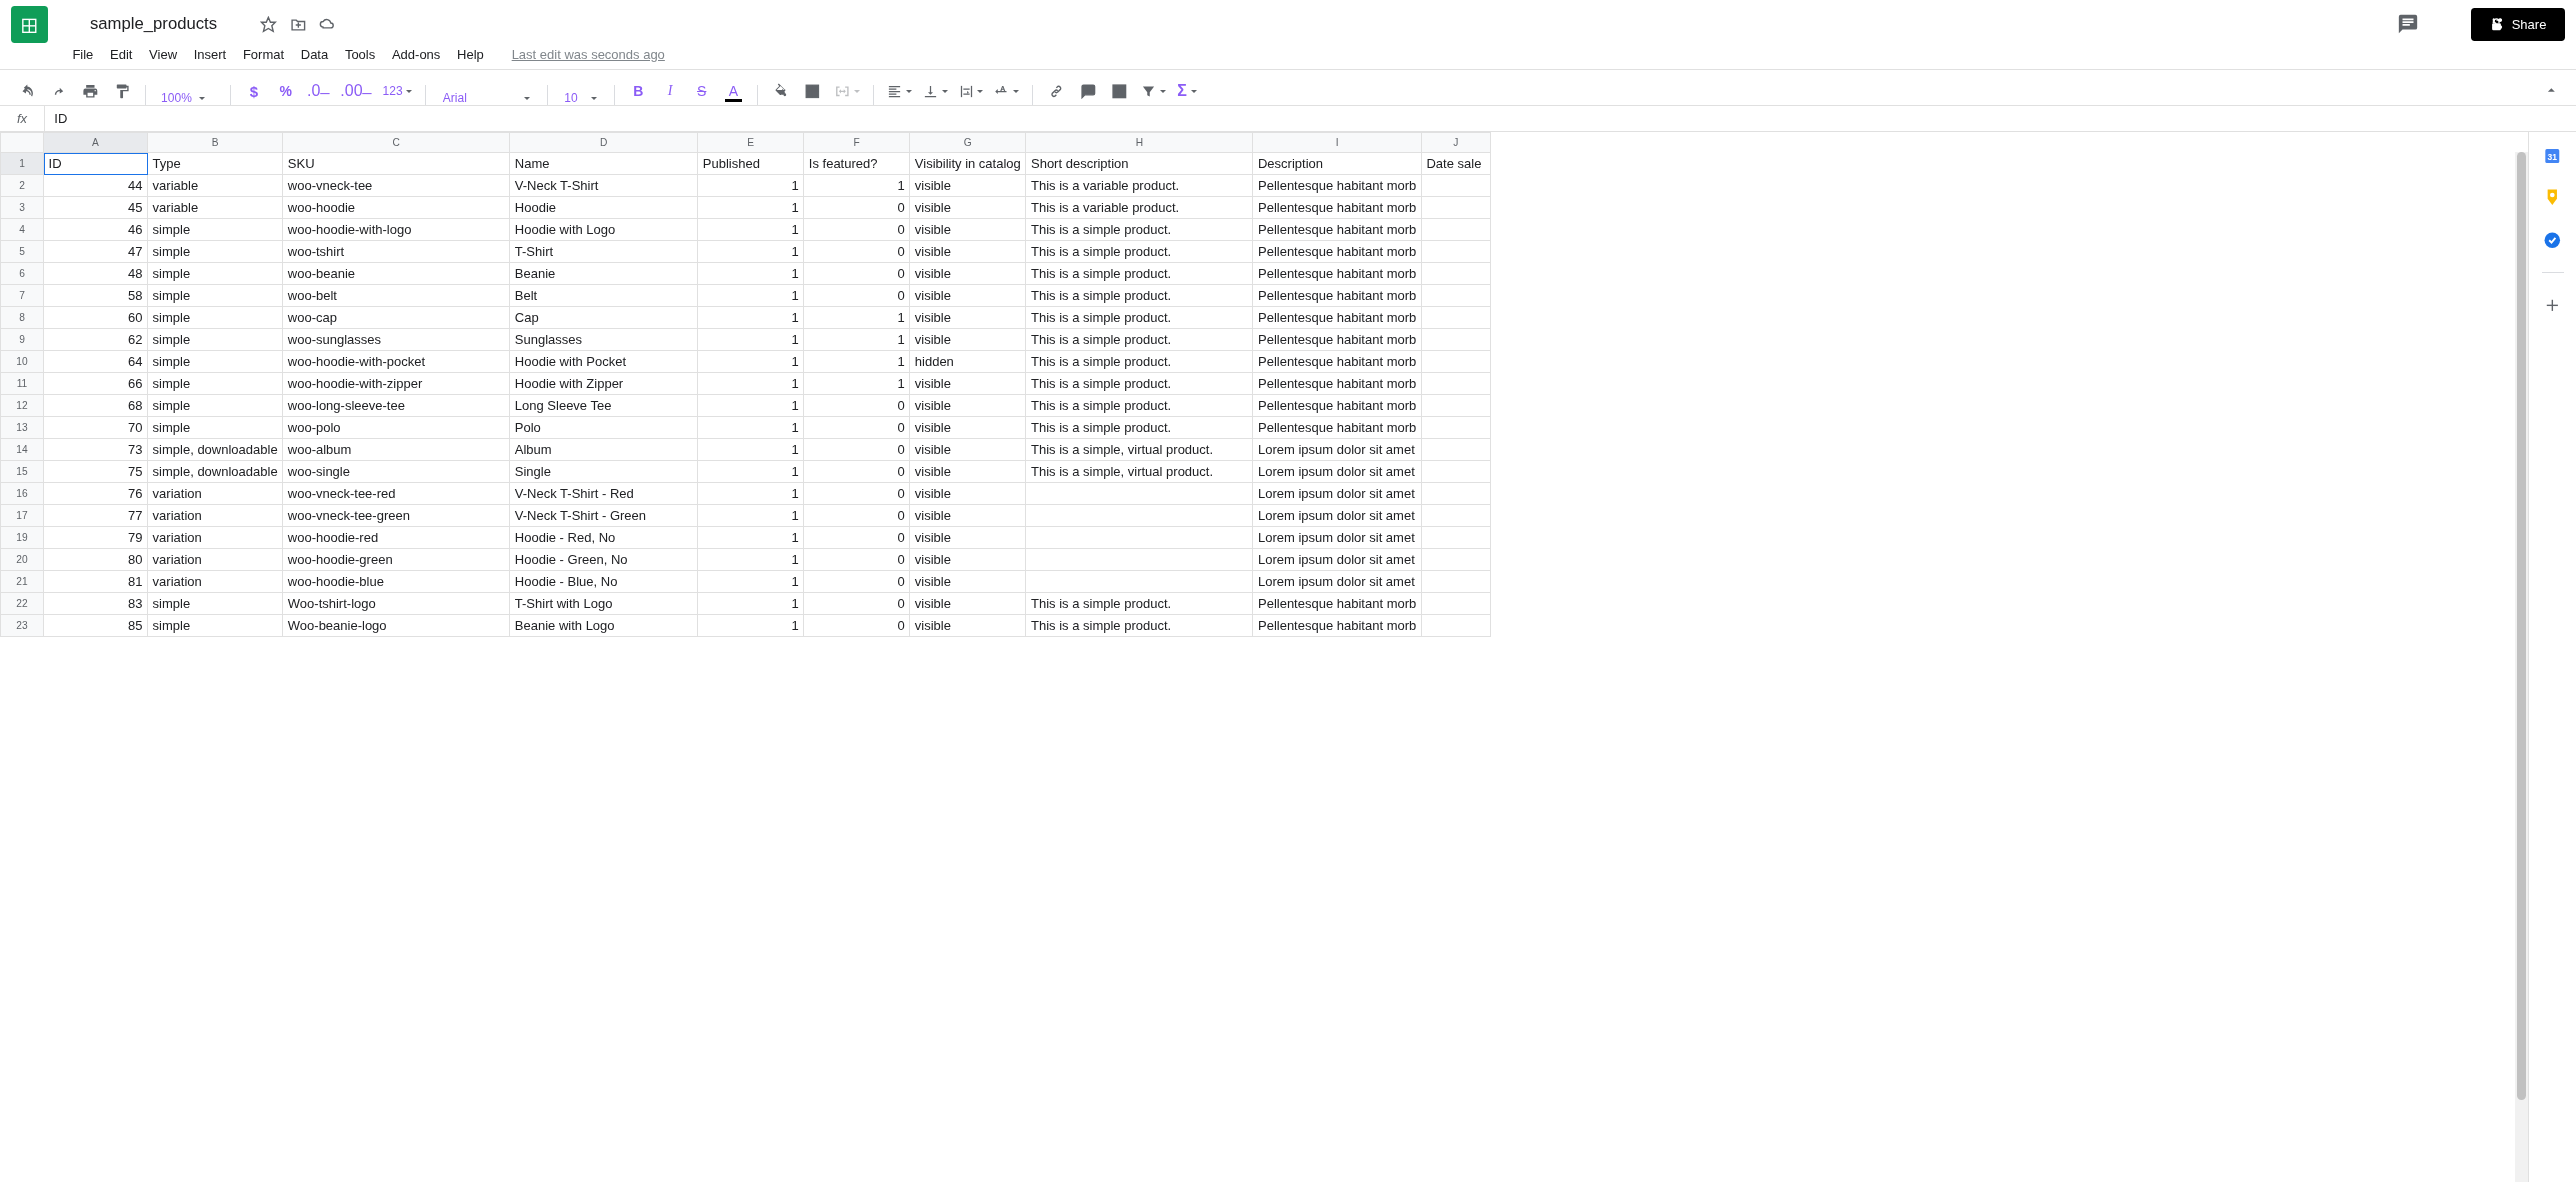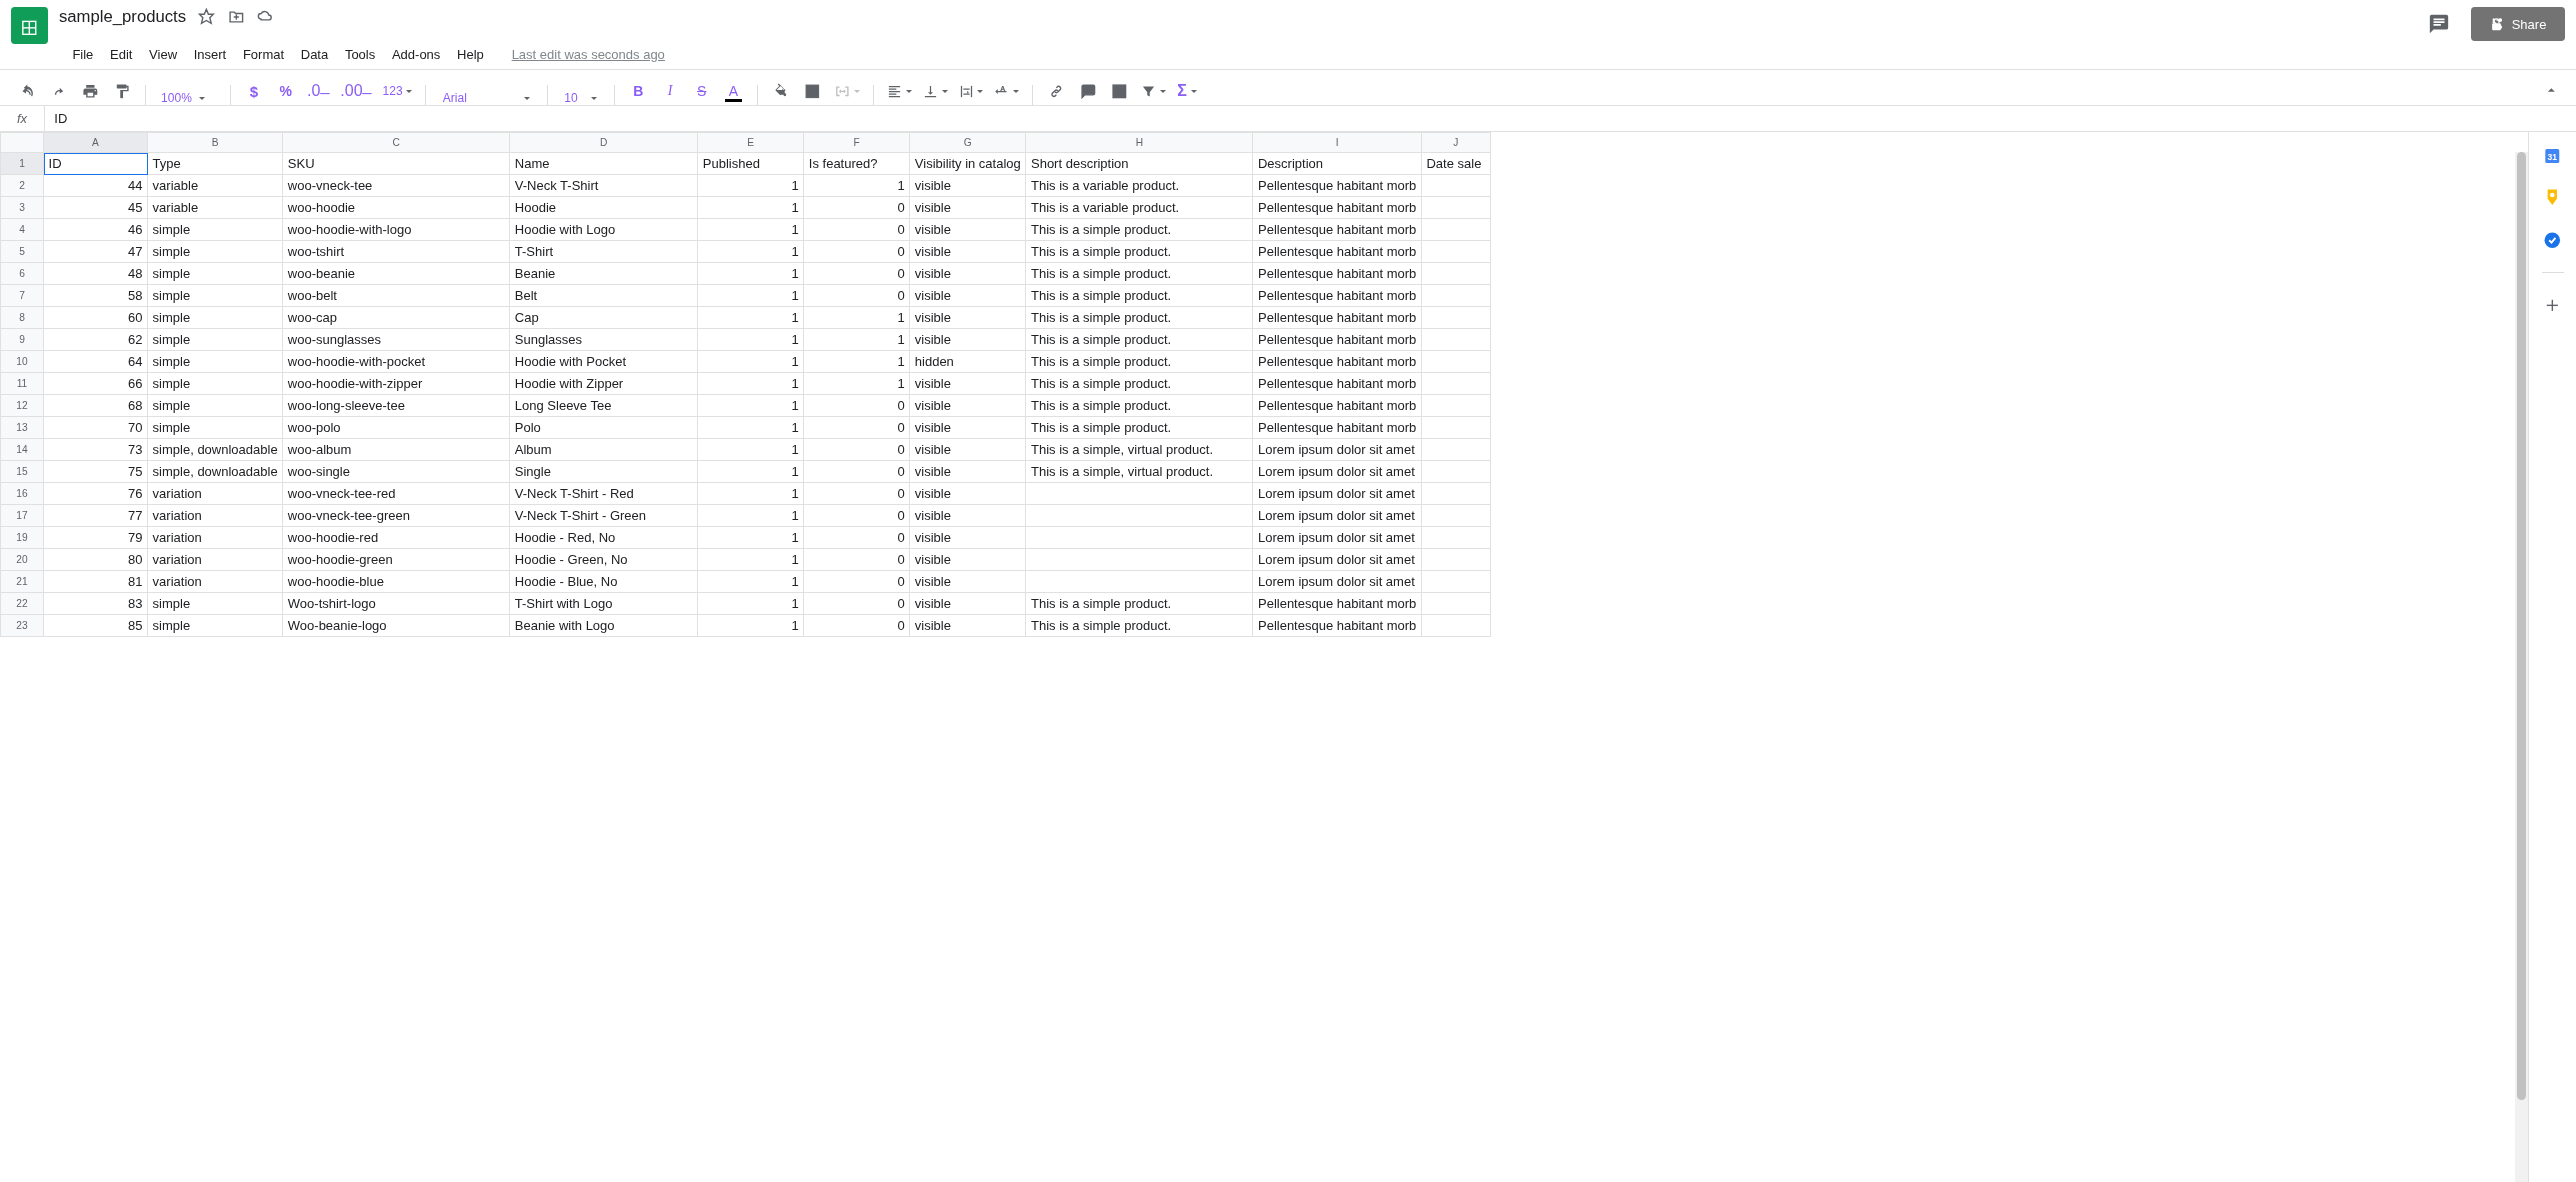--- a/index.html
+++ b/index.html
@@ -1,27 +1,27 @@
 <!DOCTYPE html>
 <html style="font-size:15px"><head>
 <meta charset="utf-8">
 <style>
 * { margin: 0; padding: 0; box-sizing: border-box; }
 body { font-family: Arial, "Google Sans", Roboto, sans-serif; font-size: 12px; color: #3c4043; background: #fff; overflow: hidden; }
 
 
-.titlebar { display: flex; align-items: flex-start; padding: 7.4px 11px 3.7px; height: 45px; }
+.titlebar { display: flex; align-items: center; padding: 7.4px 11px 3.7px; height: 45px; gap: 31px; }
 .sheets-logo { width: 37px; height: 37px; background: #0f9d58; border-radius: 3.7px; display: flex; align-items: center; justify-content: center; margin-right: 11px; }
 .sheets-logo svg { fill: #fff; }
 .doc-title { font-size: 16.7px; color: #202124; margin-right: 11px; }
 .title-icons { display: flex; gap: 11px; align-items: center; }
 .title-icons span { color: #5f6368; cursor: pointer; width:18.6px; height:18.6px; display:flex; align-items:center; justify-content:center; }
 .titlebar-spacer { flex: 1; }
 .comment-icon { width:33px; height:33px; display:flex; align-items:center; justify-content:center; border-radius:3.7px; cursor:pointer; margin-right: 15px; }
-.share-btn { background:#737373; color:#fff; border:none; border-radius:3.7px; padding:9.3px 18.6px; font-size:13px; font-weight:500; display:flex; align-items:center; gap:7.4px; cursor:pointer; }
+.share-btn { background:#000000; color:#fff; border:none; border-radius:3.7px; padding:9.3px 18.6px; font-size:13px; font-weight:500; display:flex; align-items:center; gap:7.4px; cursor:pointer; }
 
 
 .menubar { display: flex; align-items: center; padding: 0 65px 5.6px; height: 24px; gap: 1.9px; font-size: 13px; color:#202124; }
 .menubar .menu-item { padding: 3.7px 7.4px; cursor: pointer; border-radius:2.8px; }
 .menubar .edit-info { margin-left: 18.6px; color:#80868b; text-decoration:underline; cursor:pointer; }
 
 
 .toolbar { display:flex; align-items:flex-end; height:37px; border-top:0.9px solid #e0e0e0; border-bottom:0.9px solid #e0e0e0; padding: 0 13px; gap:3.7px; font-size:12px; color:#8b5cf6; }
 .toolbar .sep { width:0.9px; height:20.4px; background:#dadce0; margin:0 5.6px; }
 .tb-btn { min-width:28px; height:28px; display:flex; align-items:center; justify-content:center; border-radius:1.9px; cursor:pointer; padding:0 3.7px; }

